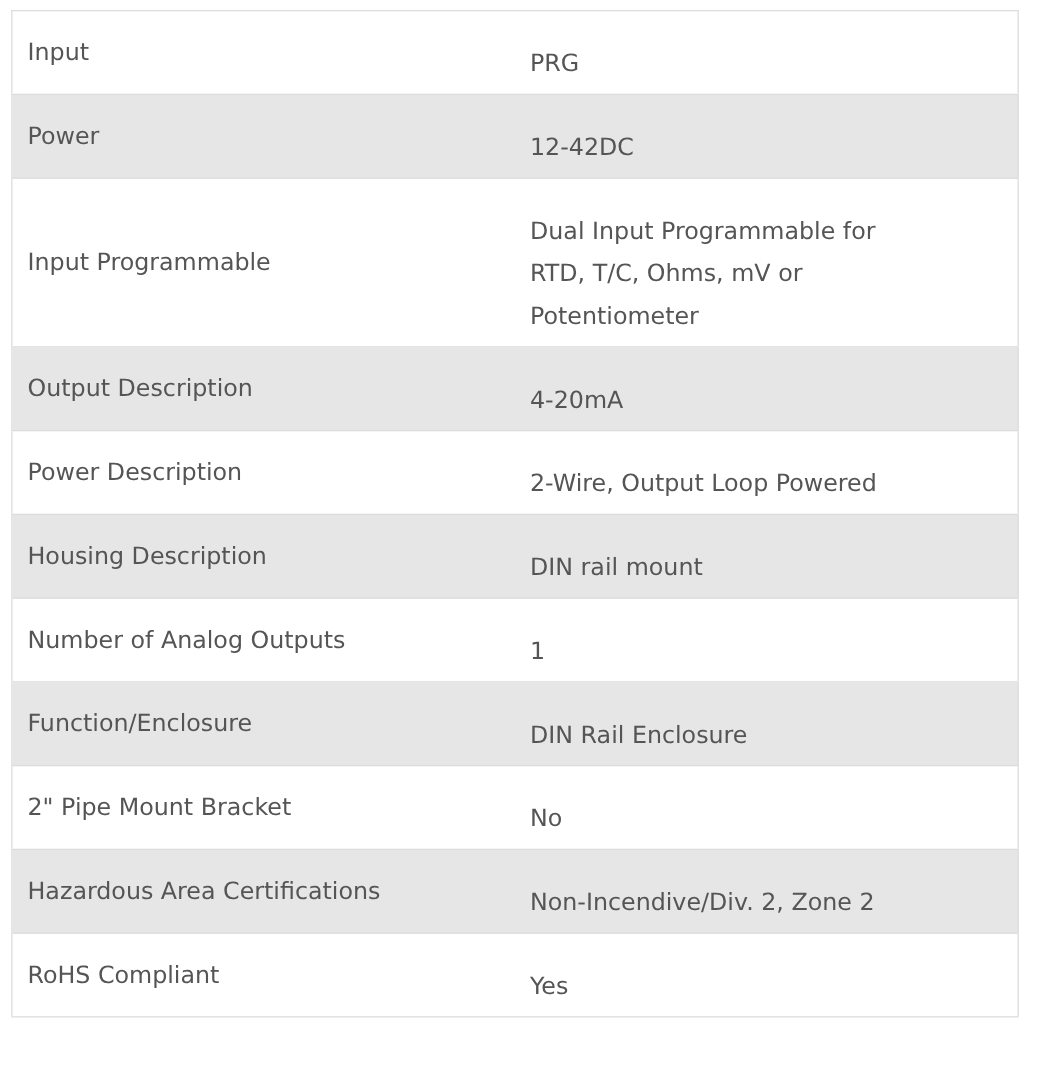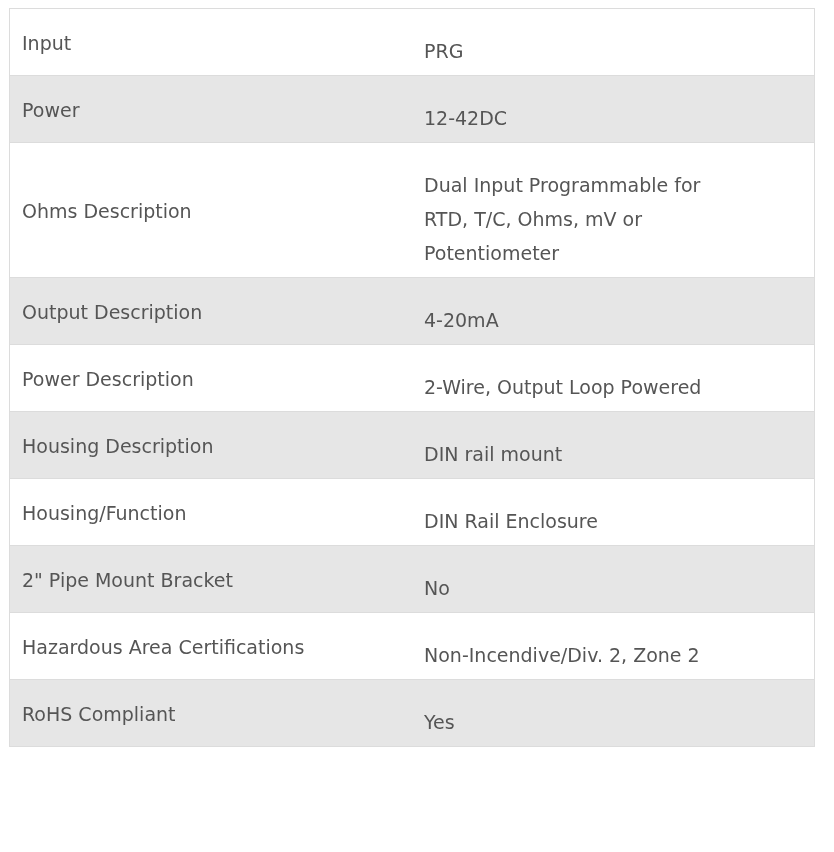--- a/index.html
+++ b/index.html
@@ -74,21 +74,21 @@
     <td class="label-cell">
       <span class="cell-text">Power</span>
     </td>
     <td class="value-cell">
       <span class="cell-text">12-42DC</span>
     </td>
   </tr>
 
   <tr>
     <td class="label-cell">
-      <span class="cell-text">Ohms Description</span>
+      <span class="cell-text">Input Programmable</span>
     </td>
     <td class="value-cell">
       <span class="cell-text">Dual Input Programmable for RTD, T/C, Ohms, mV or Potentiometer</span>
     </td>
   </tr>
 
   <tr>
     <td class="label-cell">
       <span class="cell-text">Output Description</span>
     </td>
@@ -109,26 +109,34 @@
   <tr>
     <td class="label-cell">
       <span class="cell-text">Housing Description</span>
     </td>
     <td class="value-cell">
       <span class="cell-text">DIN rail mount</span>
     </td>
   </tr>
 
 
+  <tr>
+    <td class="label-cell">
+      <span class="cell-text">Number of Analog Outputs</span>
+    </td>
+    <td class="value-cell">
+      <span class="cell-text">1</span>
+    </td>
+  </tr>
 
 
 
   <tr>
     <td class="label-cell">
-      <span class="cell-text">Housing/Function</span>
+      <span class="cell-text">Function/Enclosure</span>
     </td>
     <td class="value-cell">
       <span class="cell-text">DIN Rail Enclosure</span>
     </td>
   </tr>
 
   <tr>
     <td class="label-cell">
       <span class="cell-text">2" Pipe Mount Bracket</span>
     </td>

